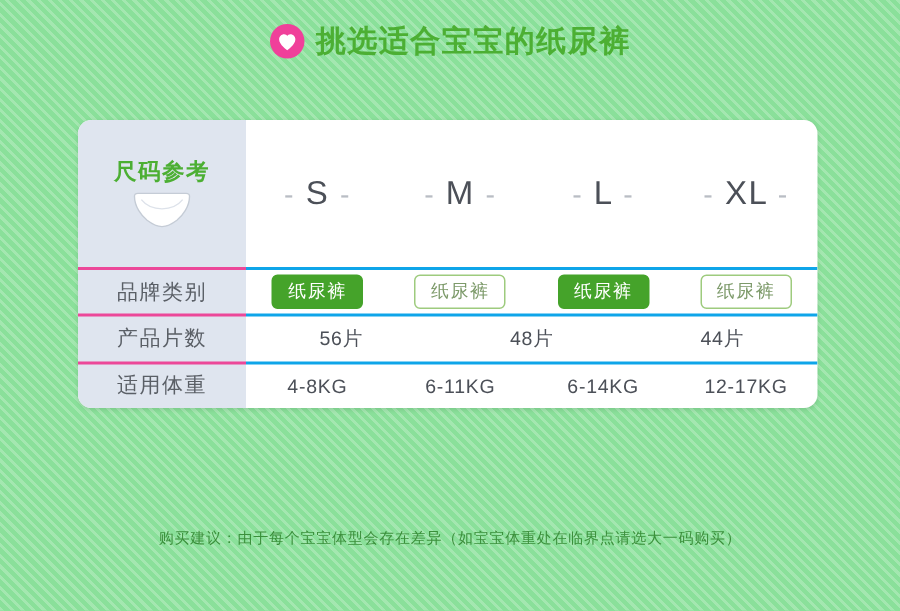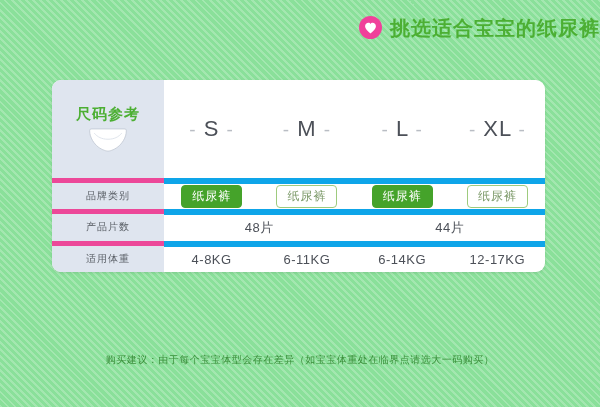--- a/index.html
+++ b/index.html
@@ -10,21 +10,21 @@
     background-image:repeating-linear-gradient(45deg,
        rgba(255,255,255,0.22) 0px, rgba(255,255,255,0.22) 2px,
        rgba(255,255,255,0.00) 2px, rgba(255,255,255,0.00) 5px);
     overflow:hidden;
     position:relative;
   }
 
   
   .title-bar{
     position:absolute;left:0;top:16px;width:600px;
-    display:flex;align-items:center;justify-content:flex-end;gap:8px;
+    display:flex;align-items:center;justify-content:center;gap:8px;
   }
   .heart-badge{
     width:23px;height:23px;border-radius:50%;
     background:#f0409a;
     display:flex;align-items:center;justify-content:center;
     flex:0 0 auto;
   }
   .heart-badge svg{display:block;}
   .title-text{
     font-size:20px;font-weight:bold;color:#4caf33;
@@ -58,33 +58,33 @@
     display:flex;flex-direction:column;
     align-items:center;justify-content:center;gap:3px;
   }
   .lp-head-label{
     font-size:15px;font-weight:bold;color:#4caf33;letter-spacing:1px;
   }
   .diaper-icon{width:44px;height:26px;display:block;}
   .lp-cell{
     flex:1 1 0;
     display:flex;align-items:center;justify-content:center;
-    font-size:10px;color:#5a5f66;letter-spacing:1px;
-    border-top:5px solid #ec4899;
+    font-size:14px;color:#5a5f66;letter-spacing:1px;
+    border-top:2px solid #ec4899;
   }
 
   
   .rp-head{
     height:98px;flex:0 0 98px;
     display:flex;align-items:center;
   }
   .rp-row{
     flex:1 1 0;
     display:flex;align-items:center;
-    border-top:6px solid #0ea5e9;
+    border-top:2px solid #0ea5e9;
   }
   .cell{
     flex:1 1 0;
     display:flex;align-items:center;justify-content:center;
     text-align:center;
   }
   .size-label{
     font-size:22px;color:#4c5058;letter-spacing:1px;white-space:nowrap;
   }
   .size-label .dash{color:#b9bdc4;font-size:19px;}
@@ -180,20 +180,23 @@
       <div class="cell">
         <span class="badge filled">纸尿裤</span>
       </div>
       <div class="cell">
         <span class="badge outline">纸尿裤</span>
       </div>
     </div>
 
     <div class="rp-row">
       <div class="cell">
+        <span class="val">56片</span>
+      </div>
+      <div class="cell">
         <span class="val">48片</span>
       </div>
       <div class="cell">
         <span class="val">44片</span>
       </div>
     </div>
 
     <div class="rp-row">
       <div class="cell">
         <span class="val">4-8KG</span>

